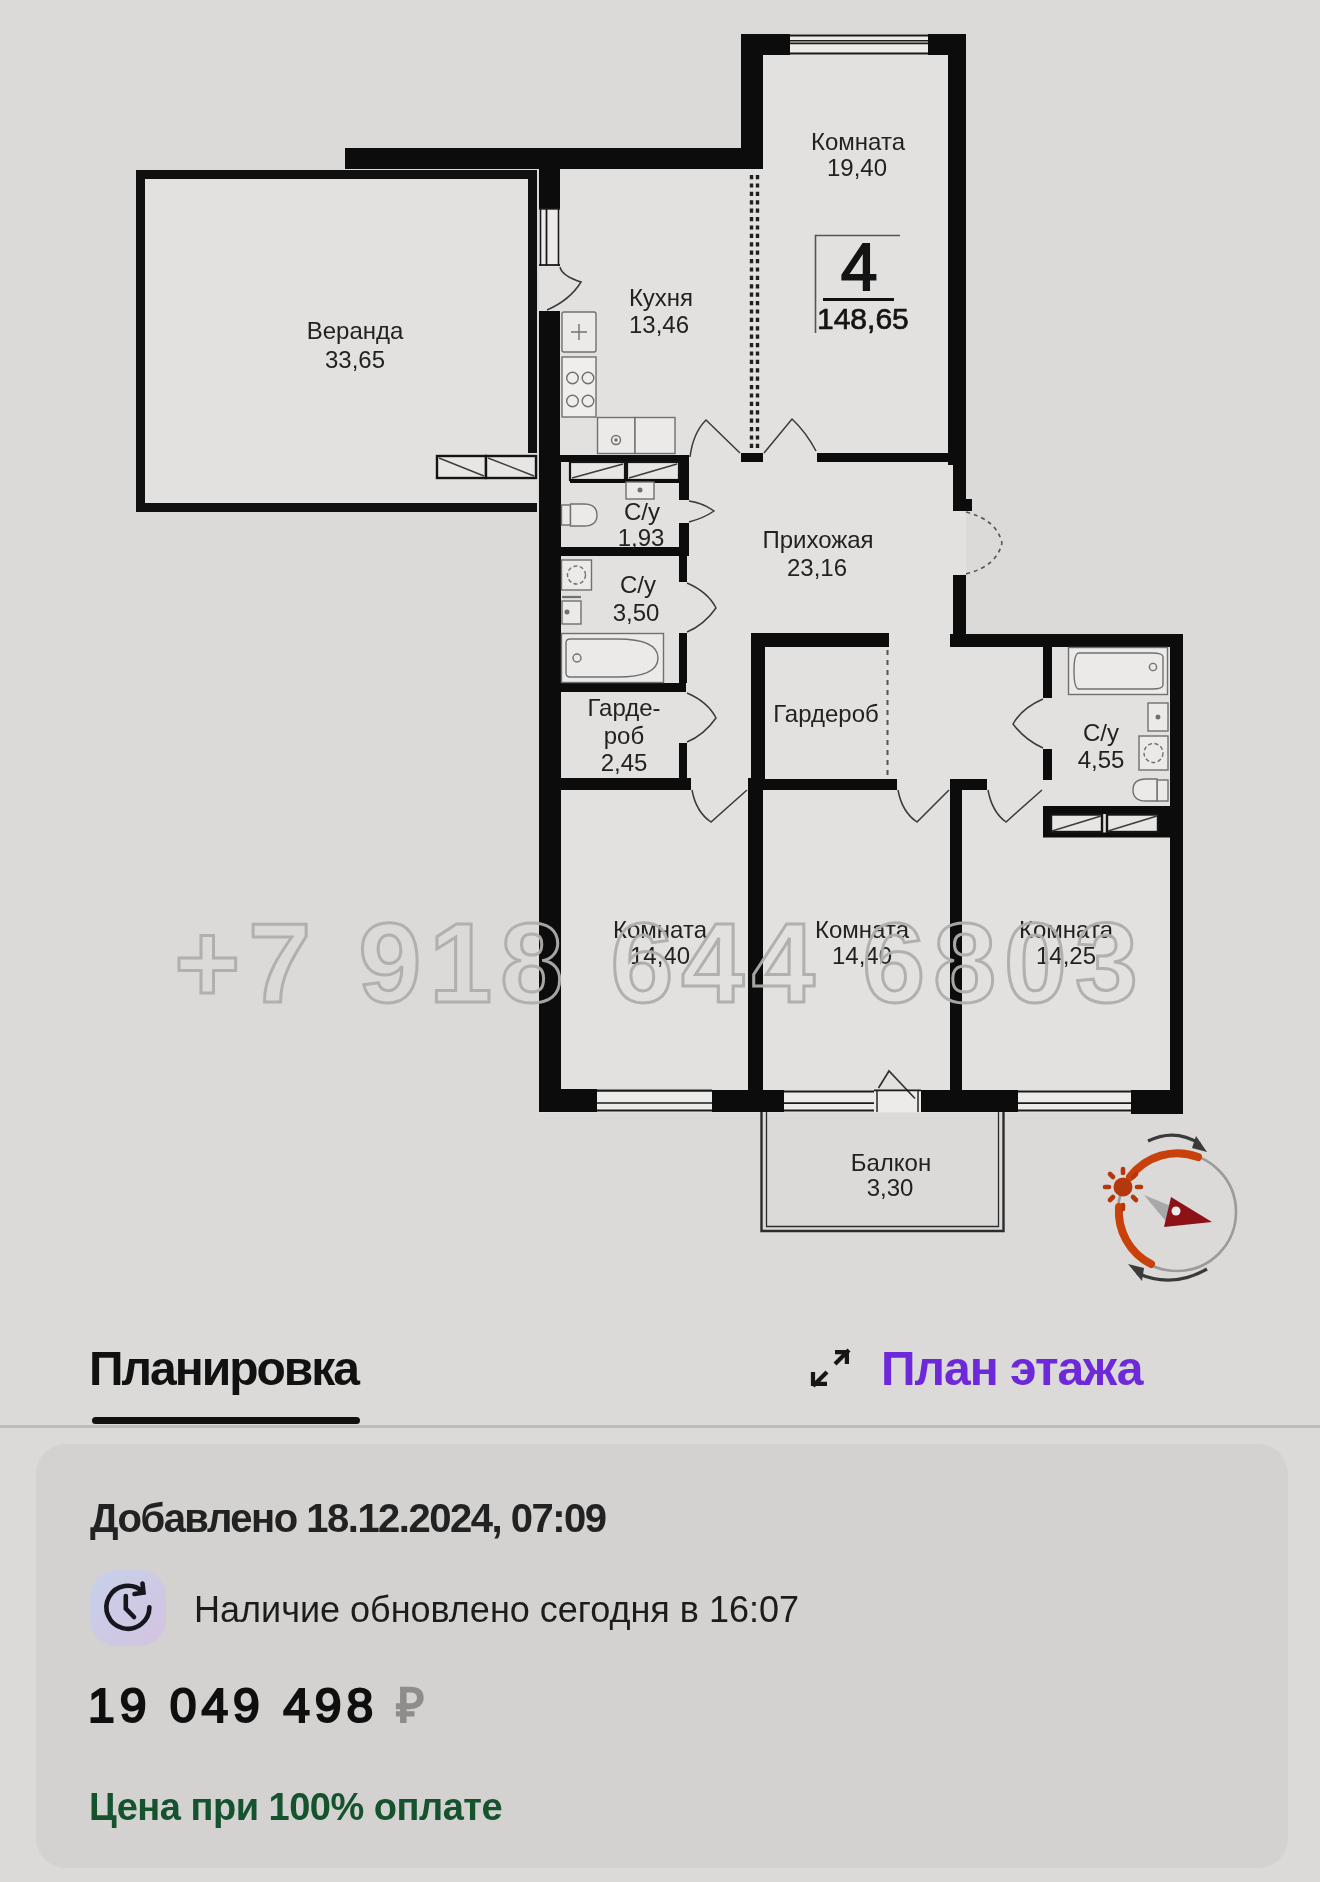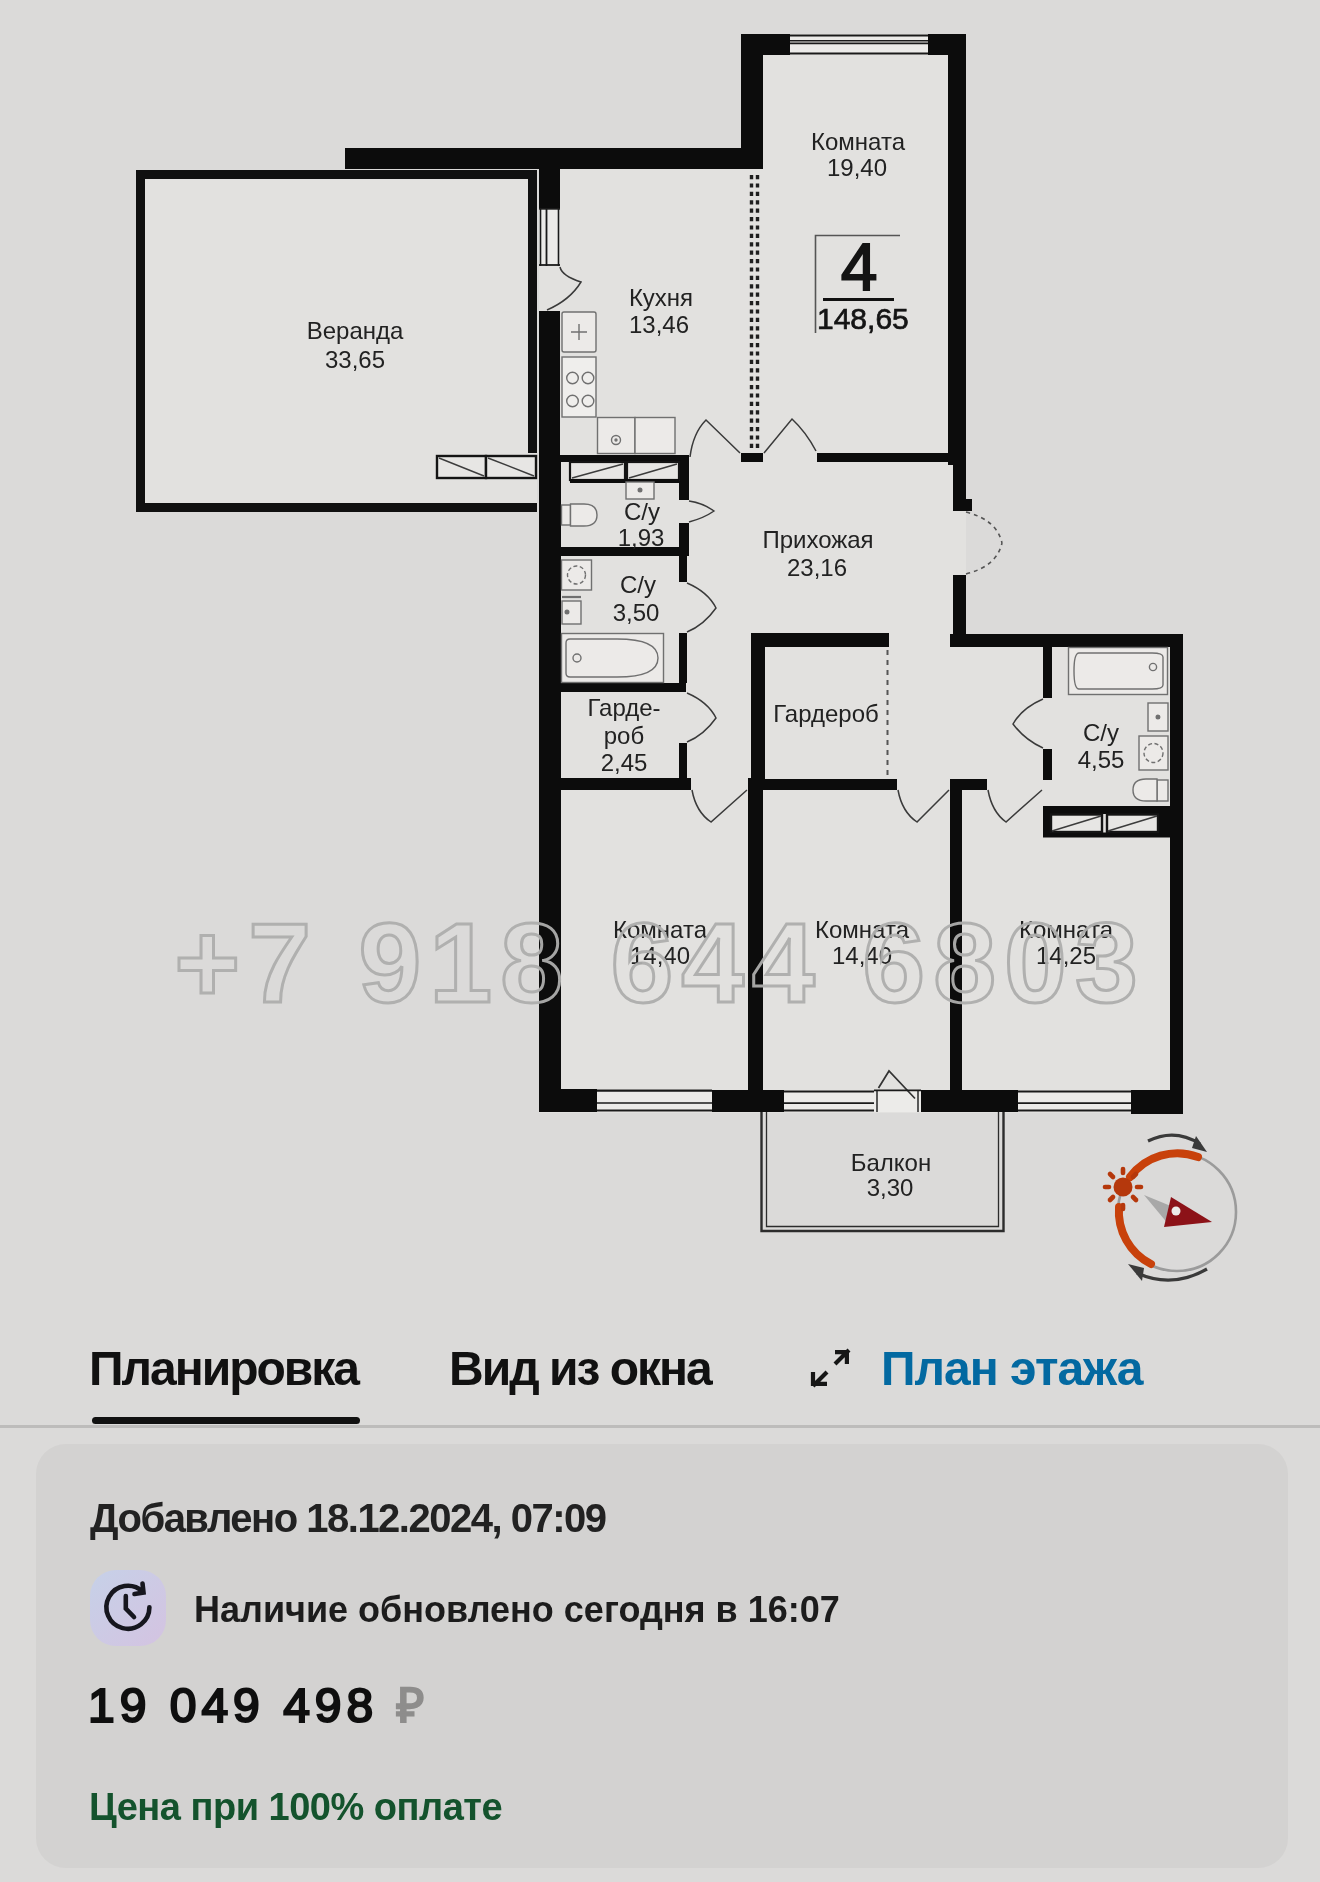--- a/index.html
+++ b/index.html
@@ -398,30 +398,29 @@
   </g>
   </g>
 </svg>
 
 <div class="abs" style="left:0;top:1340px;width:1300px;height:88px;">
 
   <div class="abs" style="left:89px;top:1px;font-size:48px;font-weight:bold;letter-spacing:-2px;color:#111;">Планировка</div>
 
   <div class="abs" style="left:92px;top:77px;width:268px;height:7px;background:#111;border-radius:4px;"></div>
 
-  <div class="abs" style="left:449px;top:1px;font-size:48px;font-weight:bold;letter-spacing:-2px;color:#111;">Вид из окна</div>
 
   <svg class="abs" style="left:808px;top:5px" width="46" height="46" viewBox="0 0 46 46">
     <g stroke="#161616" stroke-width="4.2" fill="none">
       <path d="M27 19 L41 5 M27 7.1 L41 7.1 M38.9 5 L38.9 19"></path>
       <path d="M19 27 L5 41 M5 26.9 L5 41 M7.1 38.9 L19 38.9"></path>
     </g>
   </svg>
 
-  <div class="abs" style="left:881px;top:1px;font-size:48px;font-weight:bold;letter-spacing:-1px;color:#0369a1;">План этажа</div>
+  <div class="abs" style="left:881px;top:1px;font-size:48px;font-weight:bold;letter-spacing:-1px;color:#6d28d9;">План этажа</div>
 </div>
 
 <div class="abs" style="left:0;top:1425px;width:1320px;height:3px;background:#bdbcbb;"></div>
 
 <div class="abs" style="left:36px;top:1444px;width:1252px;height:424px;background:#d3d2d1;border-radius:30px;"></div>
 
 <div class="abs" style="left:90px;top:1496px;font-size:40px;font-weight:bold;letter-spacing:-1.5px;color:#222;">Добавлено 18.12.2024, 07:09</div>
 
 <svg class="abs" style="left:90px;top:1570px" width="76" height="76" viewBox="0 0 76 76">
   <defs>
@@ -431,17 +430,17 @@
     </linearGradient>
   </defs>
   <rect x="0" y="0" width="76" height="76" rx="26" fill="url(#cg)"></rect>
   <g stroke="#16161e" stroke-width="4.6" fill="none" stroke-linecap="round">
     <path d="M52.5 21.5 A 21.5 21.5 0 1 0 59.4 37.3"></path>
     <path d="M52.5 13.5 L53.5 22.5 L44.5 24.0"></path>
     <path d="M35.8 26 L35.8 38.5 L44 47"></path>
   </g>
 </svg>
 
-<div class="abs" style="left:194px;top:1589px;font-size:36px;font-weight:bold;color:#1c1c1c;">Наличие обновлено сегодня в 16:07</div>
+<div class="abs" style="left:194px;top:1589px;font-size:36px;font-weight:normal;color:#1c1c1c;">Наличие обновлено сегодня в 16:07</div>
 
 <div class="abs" style="left:88px;top:1671px;font-size:48px;font-weight:normal;letter-spacing:5px;color:#0f0f0f;-webkit-text-stroke:2.2px #0f0f0f;">19 049 498 <span style="color:#8e8d8c;-webkit-text-stroke:2.2px #8e8d8c;letter-spacing:0">₽</span></div>
 
 <div class="abs" style="left:89px;top:1786px;font-size:38px;font-weight:bold;letter-spacing:-0.5px;color:#14532d;">Цена при 100% оплате</div>
 
 </body></html>

